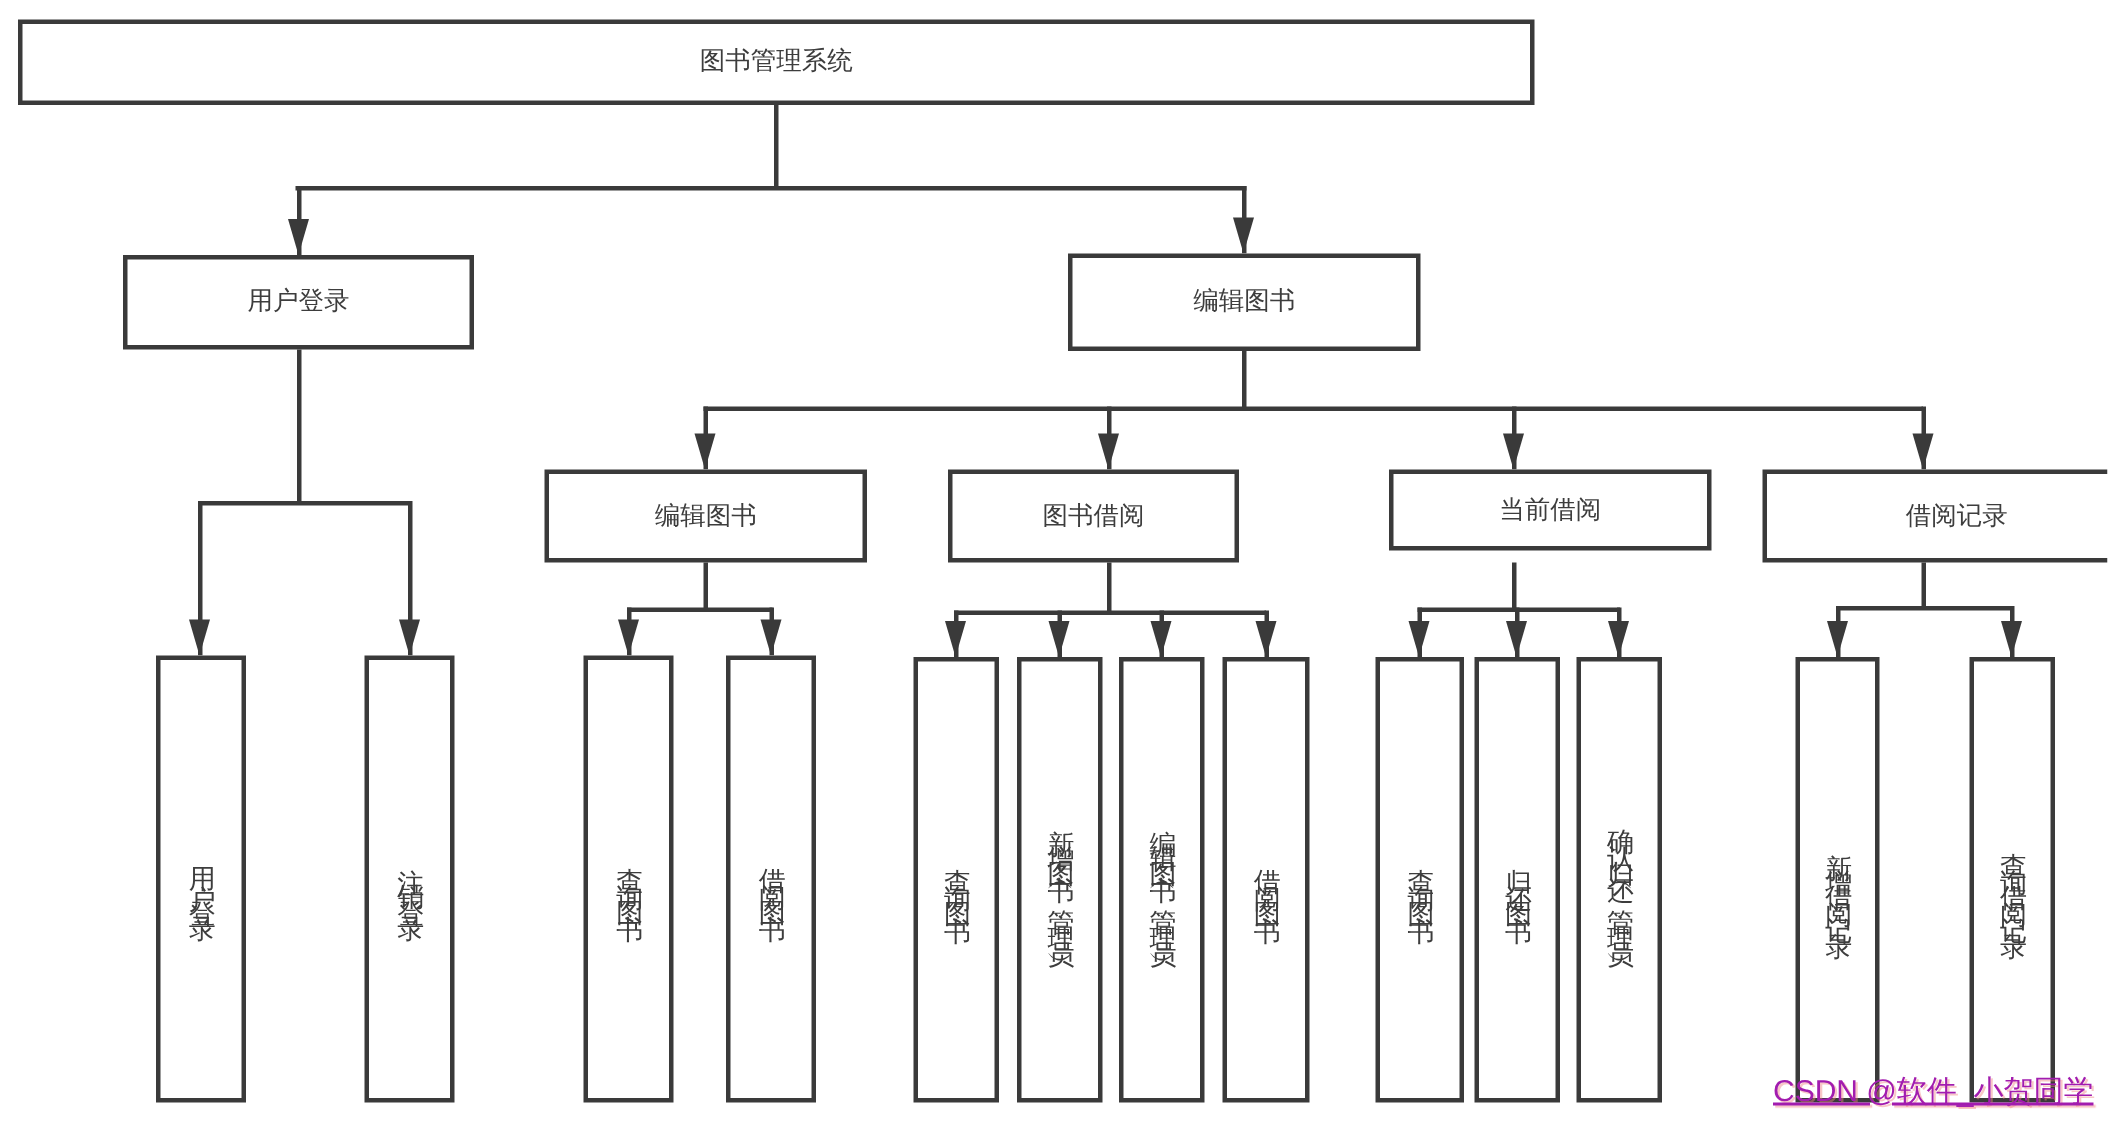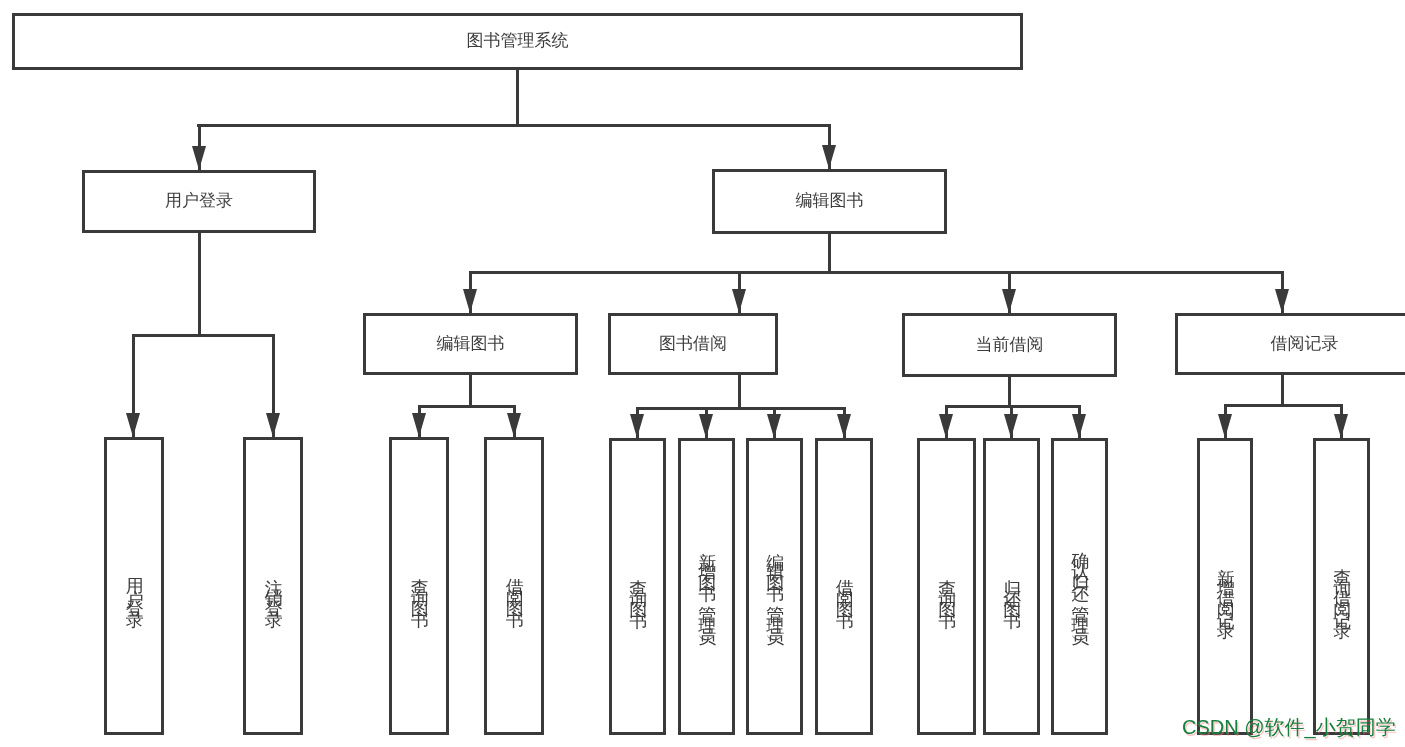--- a/index.html
+++ b/index.html
@@ -43,23 +43,24 @@
     position:absolute;
     width:0;height:0;
     border-left:7px solid transparent;
     border-right:7px solid transparent;
     border-top:24px solid #3a3a3a;
   }
   .watermark{
     position:absolute;
     left:1182px;top:714px;
     font-size:20px;
-    color:#15803d;
+    color:#a21caf;
     text-shadow:1.5px 1.5px 0 rgba(240,130,130,0.45);
     white-space:nowrap;
+    text-decoration:underline;
   }
 </style>
 </head>
 <body>
 
 <div class="diagram">
 
   <div class="box" style="left:12px;top:13px;width:1011px;height:57px">图书管理系统</div>
 
   <div class="vline" style="left:516px;top:69px;height:57px"></div>
@@ -87,22 +88,22 @@
   <div class="vline" style="left:469px;top:271px;height:42px"></div>
   <div class="arrow" style="left:463px;top:289px"></div>
   <div class="vline" style="left:738px;top:271px;height:42px"></div>
   <div class="arrow" style="left:732px;top:289px"></div>
   <div class="vline" style="left:1008px;top:271px;height:42px"></div>
   <div class="arrow" style="left:1002px;top:289px"></div>
   <div class="vline" style="left:1281px;top:271px;height:42px"></div>
   <div class="arrow" style="left:1275px;top:289px"></div>
 
   <div class="box" style="left:363px;top:313px;width:215px;height:62px">编辑图书</div>
-  <div class="box" style="left:608px;top:313px;width:170px;height:62px">图书借阅</div>
-  <div class="box" style="left:902px;top:313px;width:215px;height:64px">当前借阅</div>
+  <div class="box" style="left:632px;top:313px;width:194px;height:62px">图书借阅</div>
+  <div class="box" style="left:926px;top:313px;width:215px;height:54px">当前借阅</div>
   <div class="box" style="left:1175px;top:313px;width:259px;height:62px">借阅记录</div>
 
   <div class="vline" style="left:469px;top:375px;height:32px"></div>
   <div class="hline" style="left:418px;top:405px;width:97px"></div>
   <div class="vline" style="left:418px;top:405px;height:32px"></div>
   <div class="arrow" style="left:412px;top:413px"></div>
   <div class="vline" style="left:513px;top:405px;height:32px"></div>
   <div class="arrow" style="left:507px;top:413px"></div>
 
   <div class="box vbox" style="left:389px;top:437px;width:60px;height:298px">查询图书</div>

